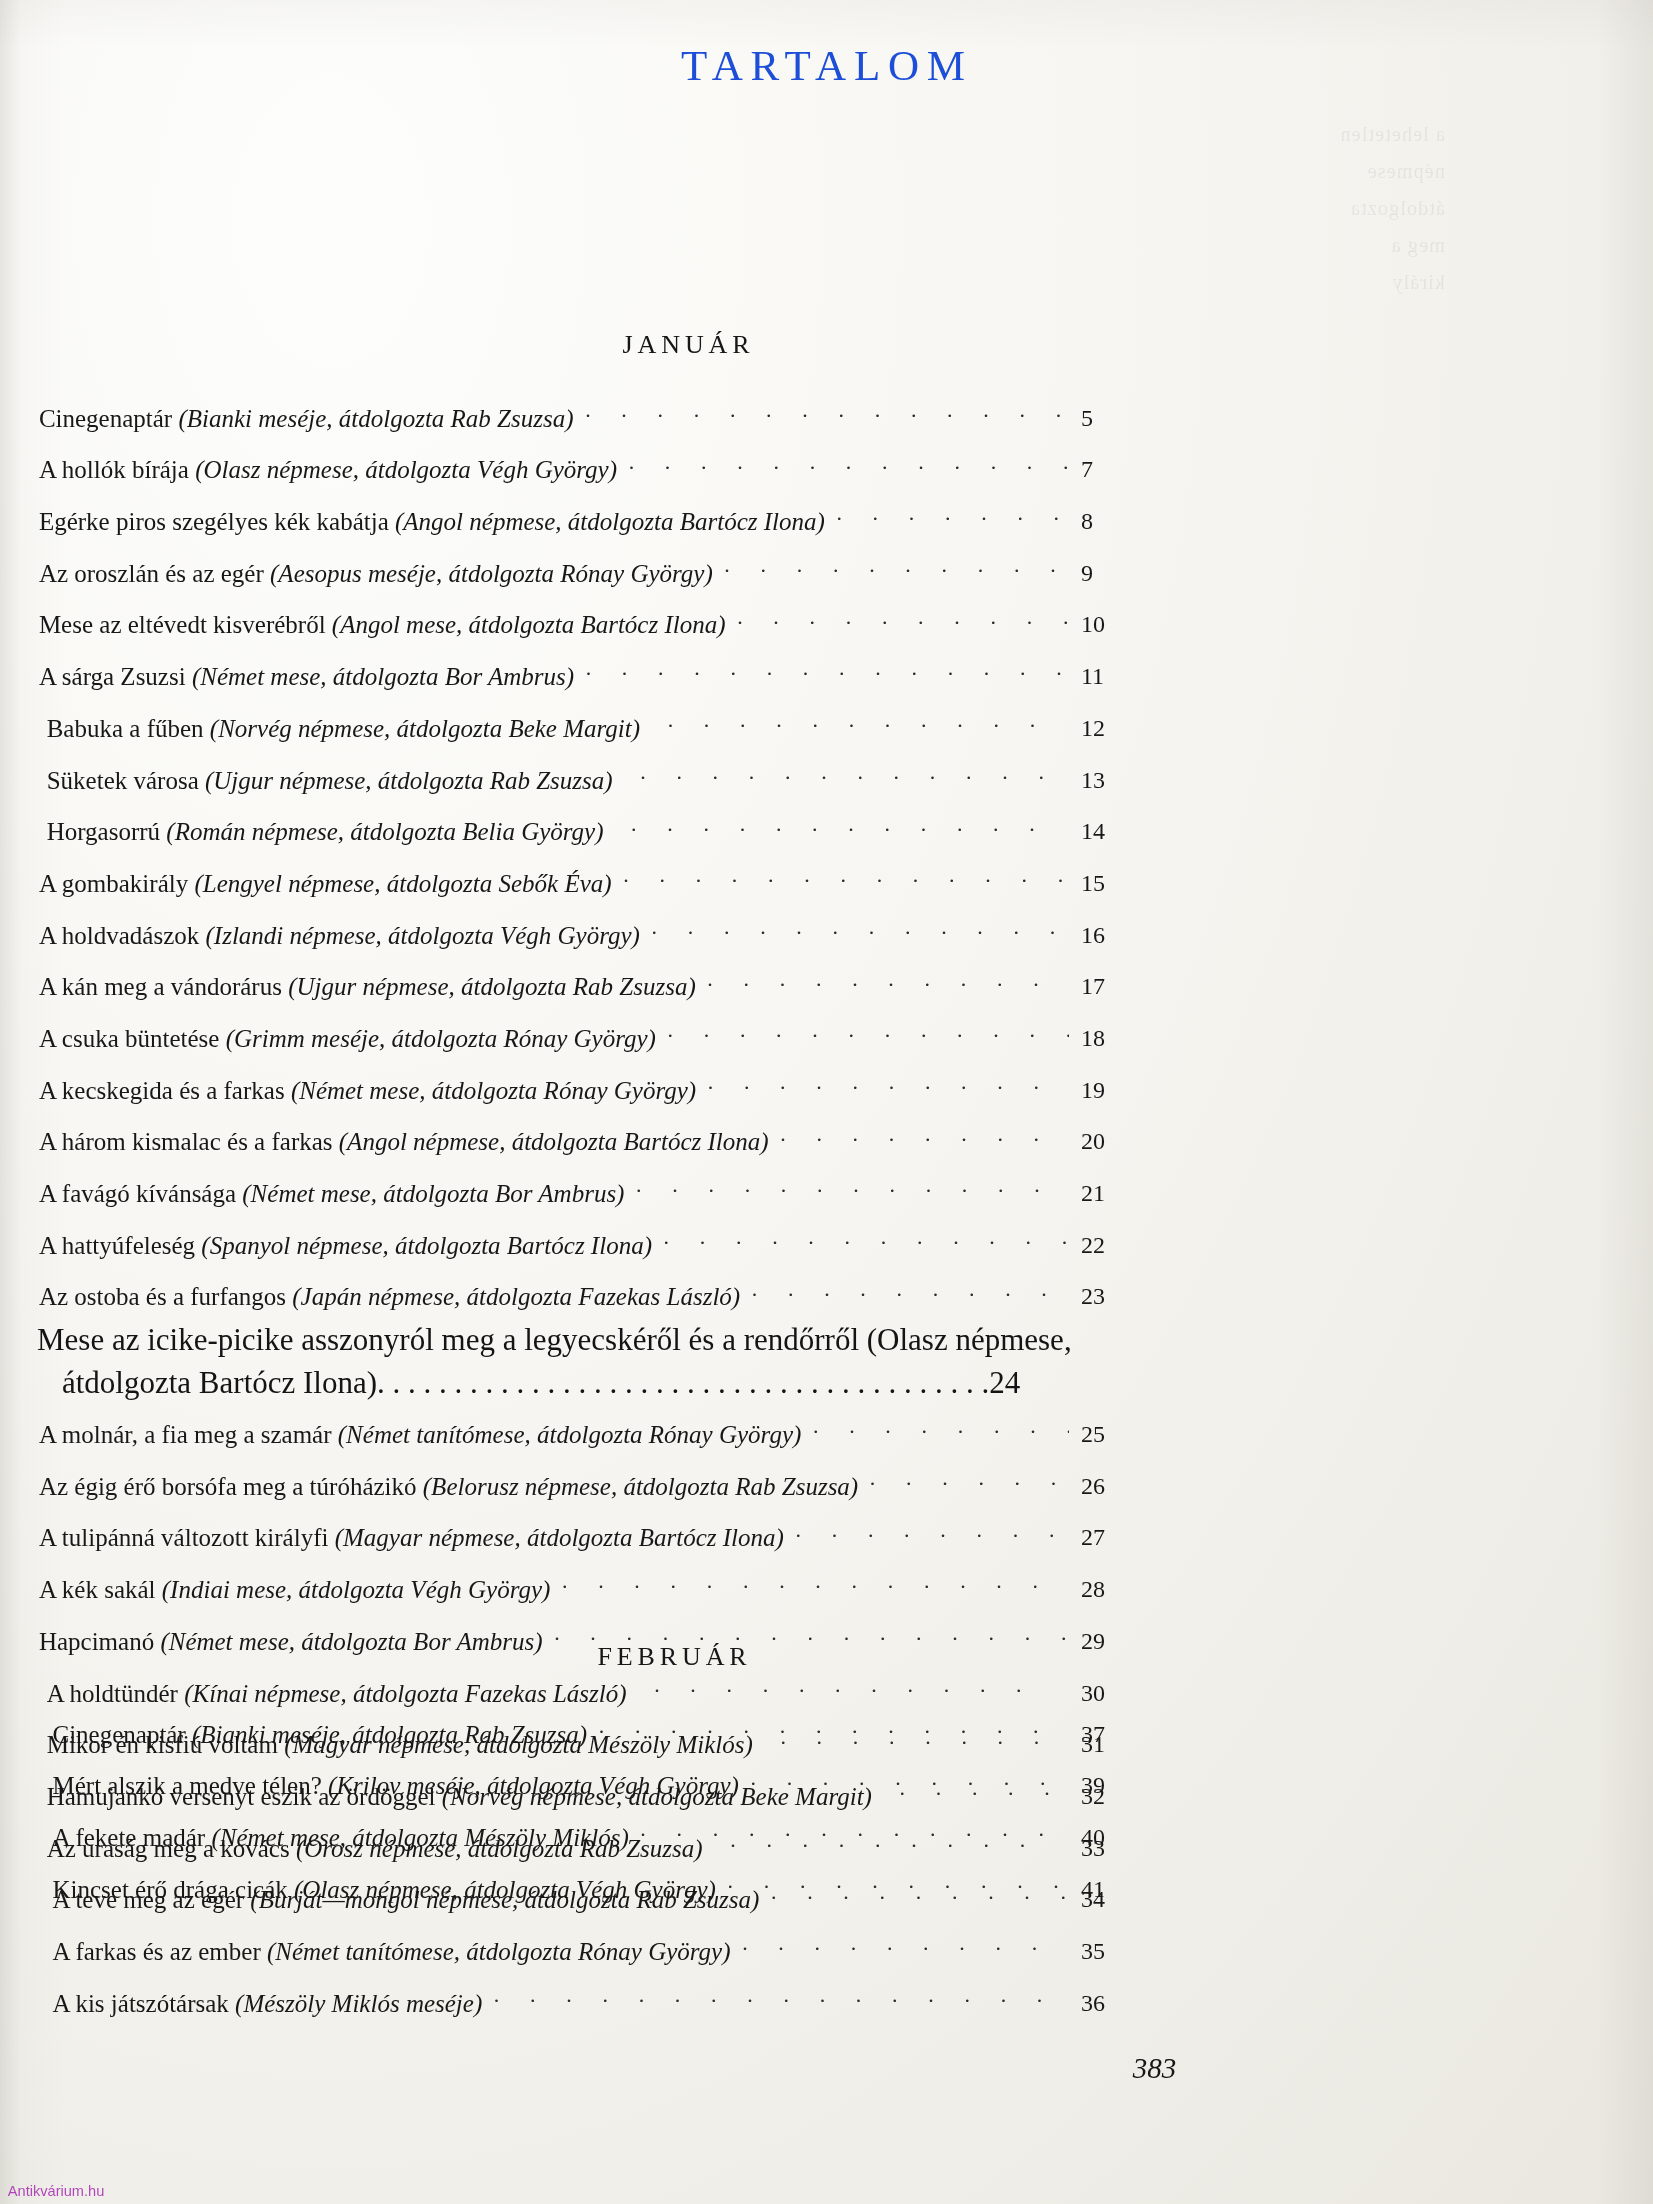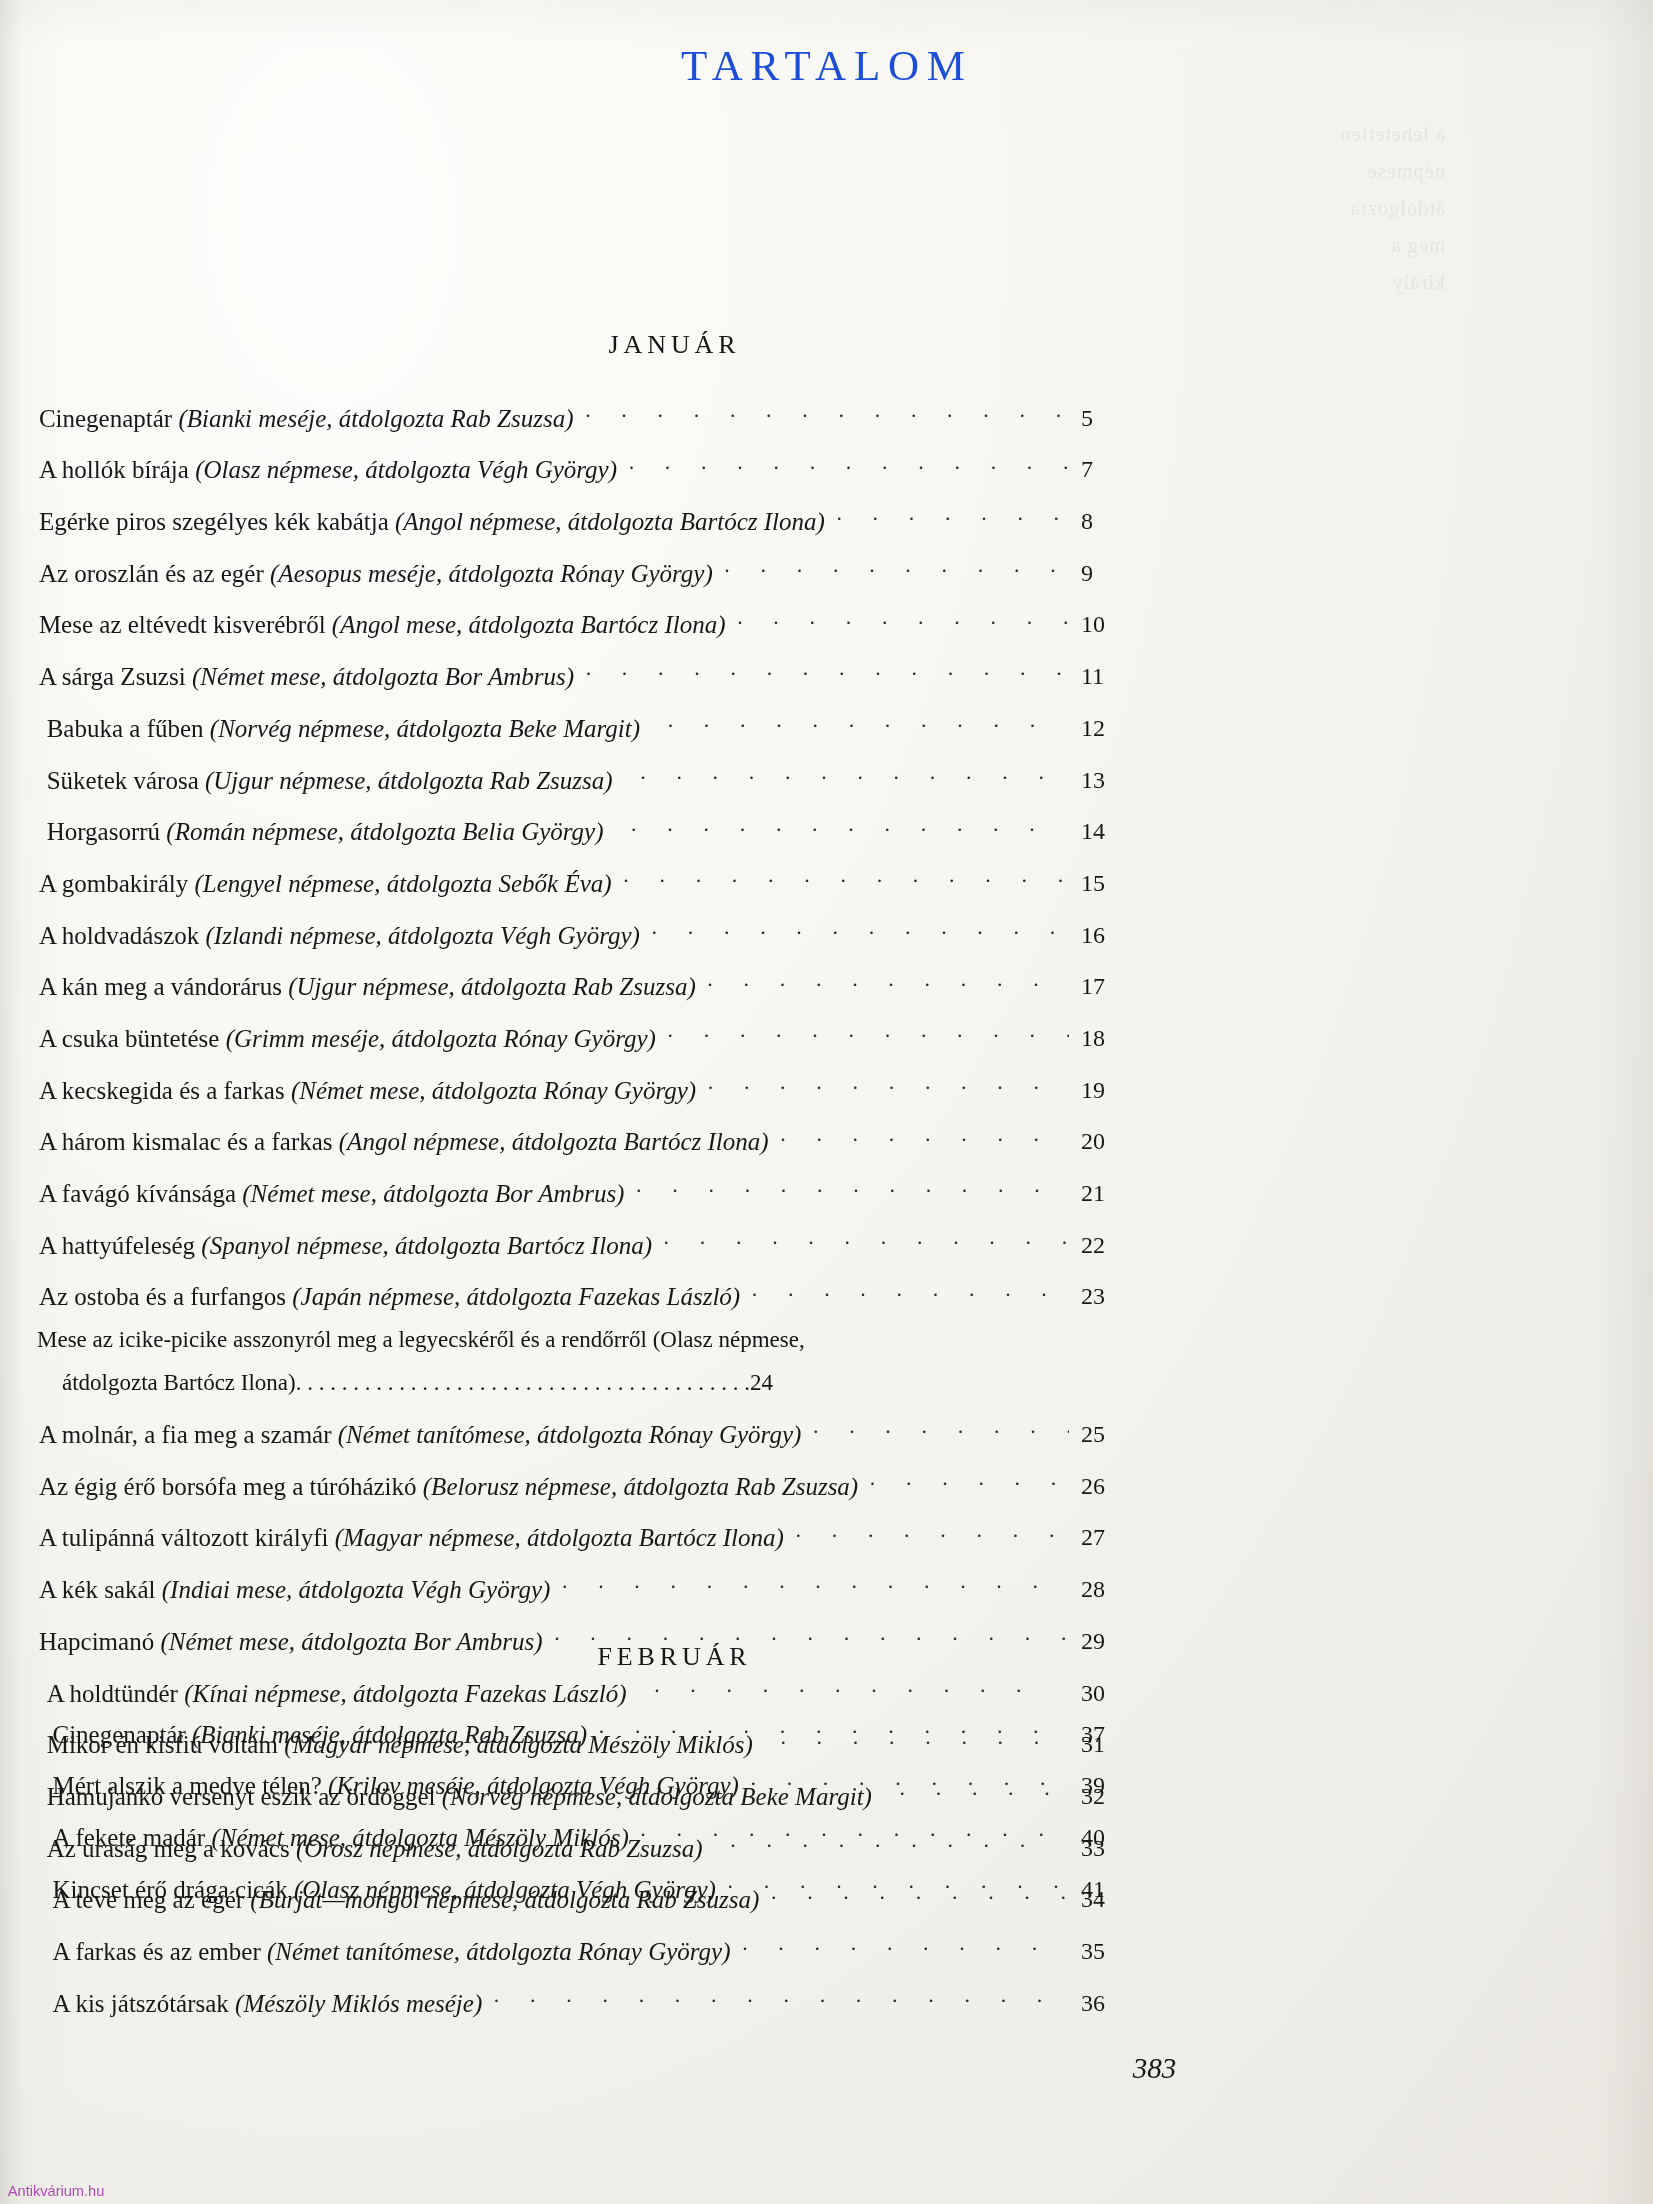--- a/index.html
+++ b/index.html
@@ -70,21 +70,21 @@
     color: #1d4ed8;
   }
 
   .month {
     font-size: 26px;
     letter-spacing: 4.9px;
     text-align: center;
     font-weight: 400;
     color: #171717;
   }
-  .month-jan { position: absolute; top: 330px; left: 0; width: 1349px; }
+  .month-jan { position: absolute; top: 330px; left: 0; width: 1349px; padding-left: 14px; }
   .month-feb { position: absolute; top: 1642px; left: 0; width: 1349px; }
 
   .toc {
     position: absolute;
     left: 37px;
     width: 1106px;
   }
   .toc-jan { top: 388px; }
   .toc-feb { top: 1704px; }
 
@@ -119,21 +119,21 @@
     font-size: 24px;
     padding-left: 1.9px;
   }
   
   .i1 { margin-left: 0px; }
   .i2 { margin-left: 7.8px; gap: 16px; }
   .i3 { margin-left: 13.6px; }
 
   .wrap-entry {
     display: block;
-    font-size: 23px;
+    font-size: 31px;
     line-height: 43px;
   }
   .wrap-entry .line1 {
     display: block;
     white-space: nowrap;
   }
   .wrap-entry .line2 {
     display: flex;
     align-items: flex-end;
     padding-left: 25px;

